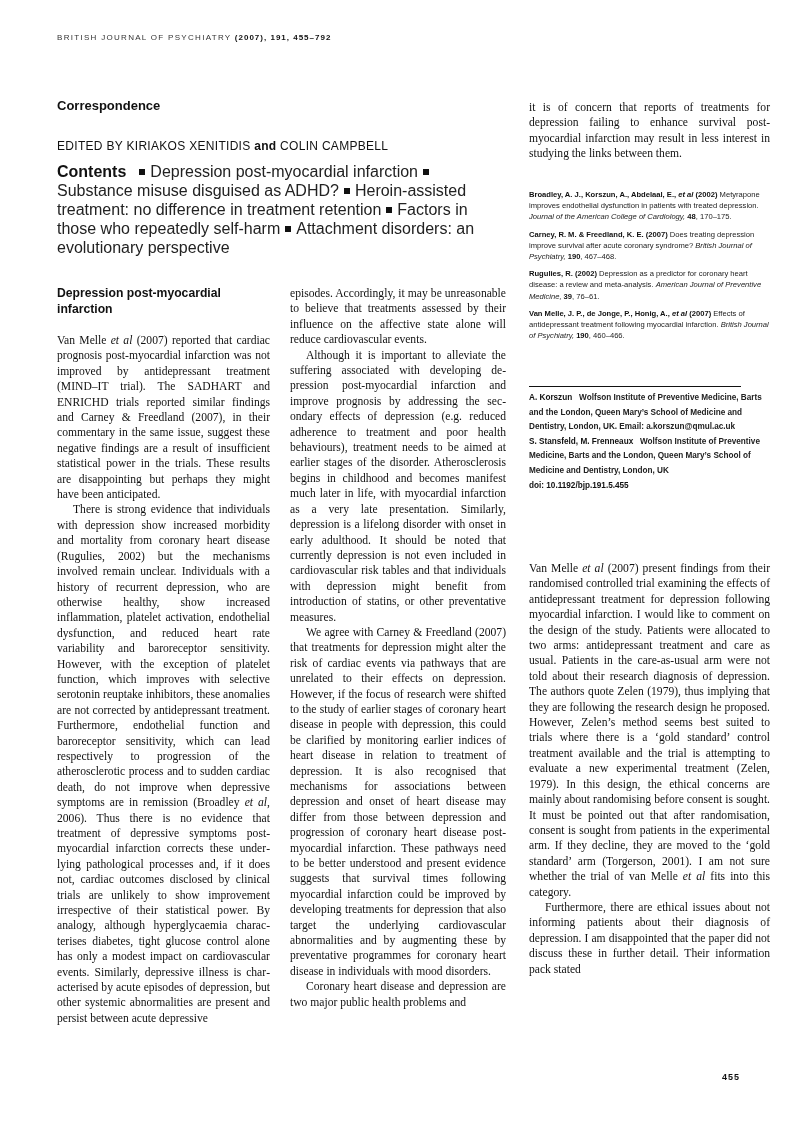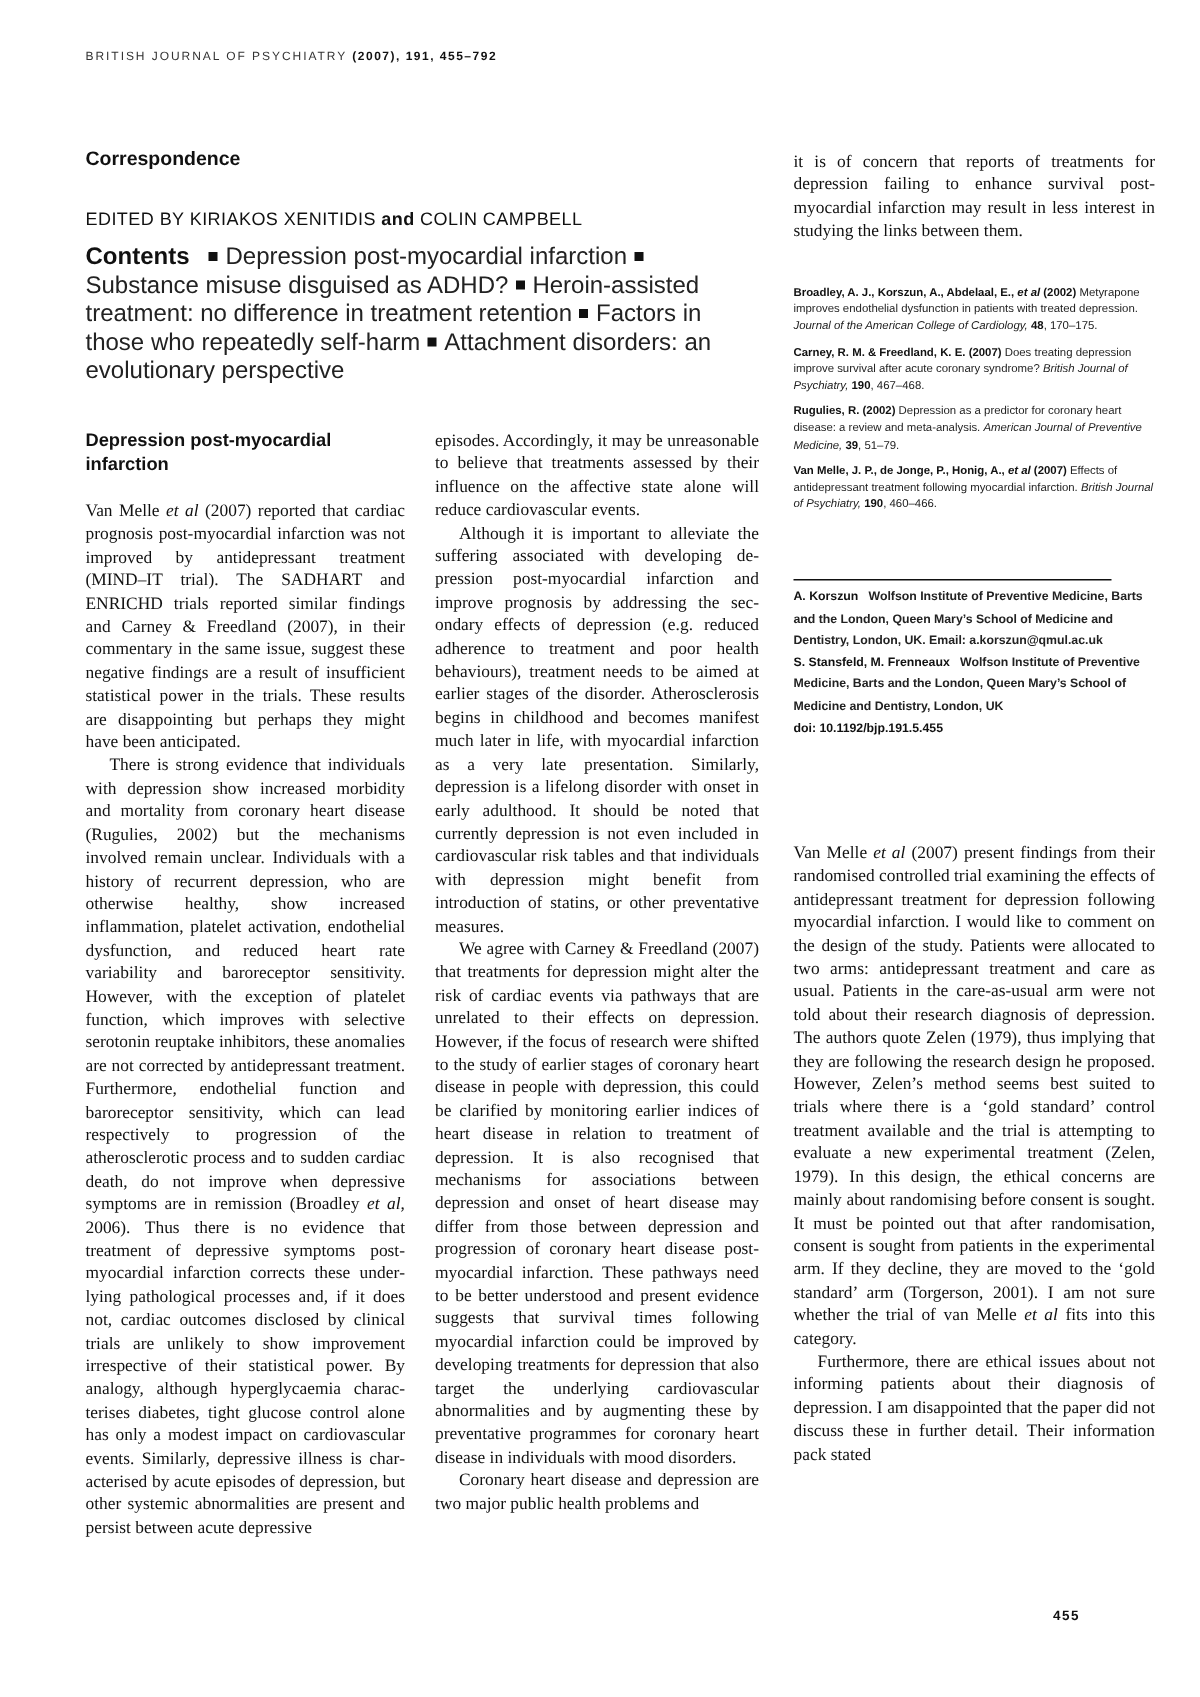--- a/index.html
+++ b/index.html
@@ -43,21 +43,21 @@
     }
     .refs .ref { margin-bottom: 6px; }
     .refs b { color: #111; }
     .rule { position: absolute; left: 529px; top: 386px; width: 212px; height: 1px; background: #111; }
     .affil {
       position: absolute; left: 529px; top: 391px; width: 240px;
       font-family: "Liberation Sans", sans-serif; font-size: 8.2px; line-height: 14.6px; color: #222; font-weight: bold;
     }
     .affil b { color: #111; }
     .pagenum {
-      position: absolute; left: 702px; top: 1072px;
+      position: absolute; left: 722px; top: 1072px;
       font-family: "Liberation Sans", sans-serif; font-weight: bold; font-size: 9px; letter-spacing: 1px; color: #111;
     }
   </style>
 </head>
 <body>
 
 <div class="running-head"><span>BRITISH JOURNAL OF PSYCHIATRY</span> <b>(2007), 191, 455–792</b></div>
 
 <div class="title">Correspondence</div>
 
@@ -79,21 +79,21 @@
   <p class="ind">Coronary heart disease and depression are two major public health problems and</p>
 </div>
 
 <div class="col col3">
   <p>it is of concern that reports of treatments for depression failing to enhance survival post-myocardial infarction may result in less interest in studying the links between them.</p>
 </div>
 
 <div class="refs">
   <div class="ref"><b>Broadley, A. J., Korszun, A., Abdelaal, E., </b><b><i>et al</i></b><b> (2002)</b><span> Metyrapone improves endothelial dysfunction in patients with treated depression. </span><i>Journal of the American College of Cardiology,</i><b> 48</b><span>, 170–175.</span></div>
   <div class="ref"><b>Carney, R. M. &amp; Freedland, K. E.</b><b><i></i></b><b> (2007)</b><span> Does treating depression improve survival after acute coronary syndrome? </span><i>British Journal of Psychiatry,</i><b> 190</b><span>, 467–468.</span></div>
-  <div class="ref"><b>Rugulies, R.</b><b><i></i></b><b> (2002)</b><span> Depression as a predictor for coronary heart disease: a review and meta-analysis. </span><i>American Journal of Preventive Medicine,</i><b> 39</b><span>, 51–79.</span></div>
+  <div class="ref"><b>Rugulies, R.</b><b><i></i></b><b> (2002)</b><span> Depression as a predictor for coronary heart disease: a review and meta-analysis. </span><i>American Journal of Preventive Medicine,</i><b> 39</b><span>, 76–61.</span></div>
   <div class="ref"><b>Van Melle, J. P., de Jonge, P., Honig, A., </b><b><i>et al</i></b><b> (2007)</b><span> Effects of antidepressant treatment following myocardial infarction. </span><i>British Journal of Psychiatry,</i><b> 190</b><span>, 460–466.</span></div>
 </div>
 
 <div class="rule"></div>
 
 <div class="affil">
   <div><b>A. Korszun</b>&nbsp;&nbsp;&nbsp;<span>Wolfson Institute of Preventive Medicine, Barts and the London, Queen Mary’s School of Medicine and Dentistry, London, UK. Email: a.korszun@qmul.ac.uk</span></div>
   <div><b>S. Stansfeld, M. Frenneaux</b>&nbsp;&nbsp;&nbsp;<span>Wolfson Institute of Preventive Medicine, Barts and the London, Queen Mary’s School of Medicine and Dentistry, London, UK</span></div>
   <div><b>doi: 10.1192/bjp.191.5.455</b></div>
 </div>

